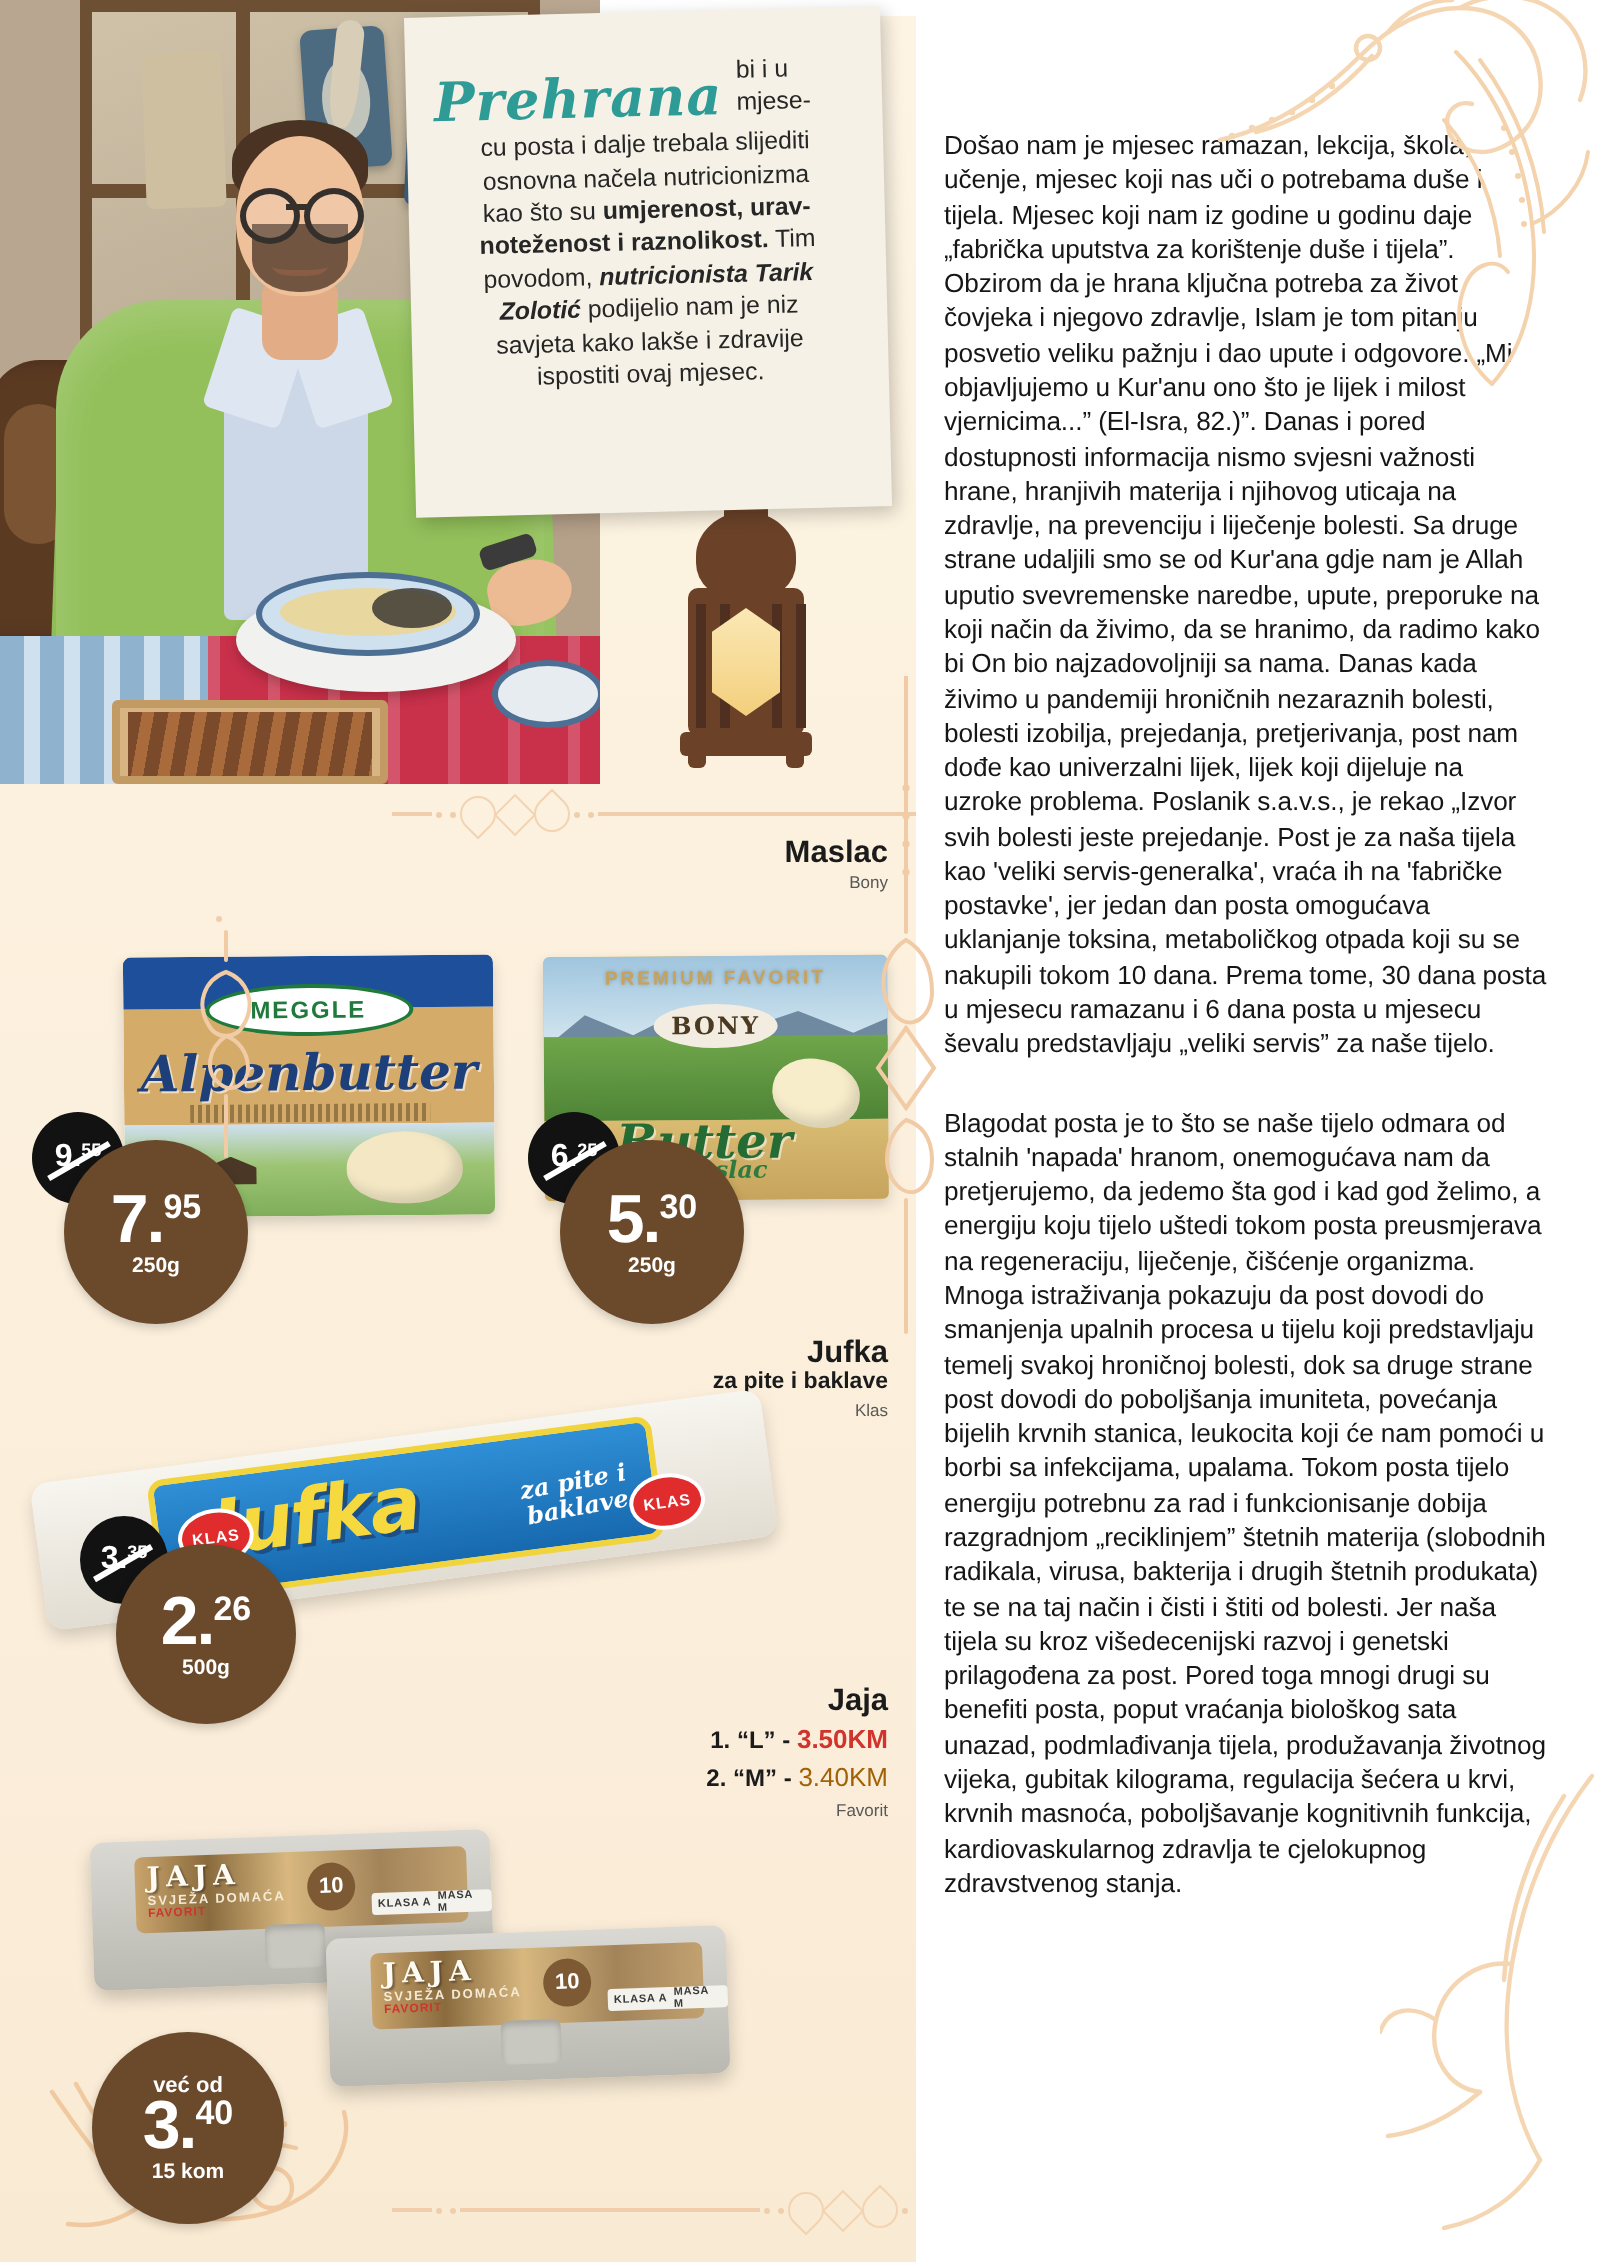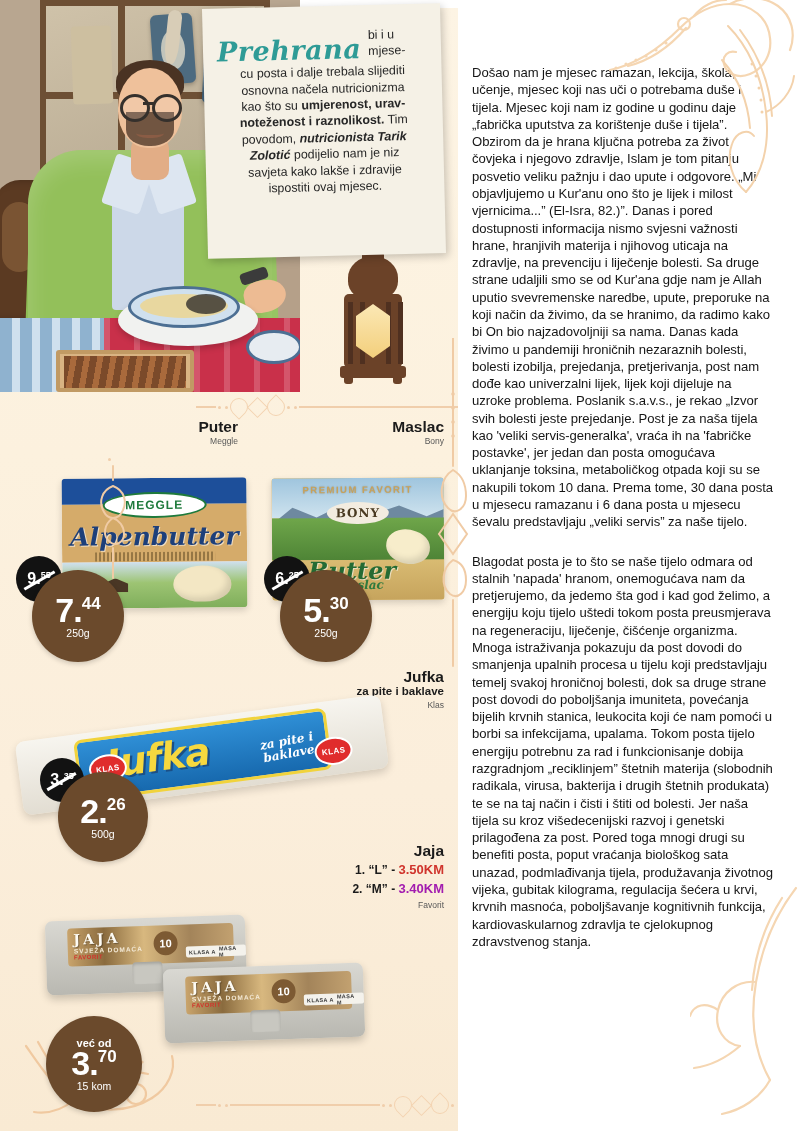--- a/index.html
+++ b/index.html
@@ -124,21 +124,21 @@
   .oldprice .op-int{font-size:16px;line-height:1;}
   .oldprice .op-dec{font-size:9px;line-height:1;margin-top:0px;}
   .oldprice:after{content:"";position:absolute;left:12%;top:50%;width:76%;height:3px;
      background:#fff;transform:rotate(-30deg);}
   .newprice{position:absolute;border-radius:50%;background:#6b4a2c;color:#fff;z-index:4;
      display:flex;flex-direction:column;align-items:center;justify-content:center;
      box-shadow:0 2px 5px rgba(0,0,0,.18);}
   .np-row{display:flex;align-items:flex-start;line-height:1;}
   .np-int{font-size:34px;font-weight:700;letter-spacing:-1px;}
   .np-dec{font-size:17px;font-weight:700;margin-top:2px;}
-  .np-unit{font-size:10.5px;font-weight:400;margin-top:0;}
+  .np-unit{font-size:10.5px;font-weight:700;margin-top:0;}
   .np-pre{font-size:11px;font-weight:700;margin-bottom:-3px;}
 
   
   .meggle{position:absolute;left:62px;top:478px;width:185px;height:130px;
      border-radius:4px;overflow:hidden;box-shadow:0 3px 7px rgba(0,0,0,.16);transform:rotate(-0.5deg);}
   .meg-top{position:absolute;left:0;top:0;width:100%;height:26px;background:#1d4f9a;}
   .meg-mid{position:absolute;left:0;top:26px;width:100%;height:58px;background:#d5ab6a;}
   .meg-bot{position:absolute;left:0;top:84px;width:100%;height:46px;
      background:linear-gradient(180deg,#cfe0ef 0%,#9dc473 45%,#7fae5b 100%);}
   .meg-logo{position:absolute;left:50%;top:14px;transform:translateX(-50%);
@@ -309,24 +309,20 @@
     <div class="orn-dot"></div>
       <div class="orn-dot"></div>
     <div class="orn-heart"></div>
     <div class="orn-dia" style="margin:0 2px"></div>
     <div class="orn-heart" style="transform:rotate(135deg)"></div>
     <div class="orn-dot"></div>
       <div class="orn-dot"></div>
     <div class="orn-line" style="flex:1"></div>
   </div>
 
-  <div class="plabel" style="left:80px;top:418px;width:158px;">
-    <div class="pname">Puter</div>
-    <div class="pbrand">Meggle</div>
-  </div>
 
   <div class="meggle">
     <div class="meg-mid"></div>
     <div class="meg-top"></div>
     <div class="meg-bot"></div>
     <div class="meg-house"></div>
     <div class="meg-curl"></div>
     <div class="meg-fine"></div>
     <div class="meg-word">Alpenbutter</div>
     <div class="meg-logo">
@@ -336,21 +332,21 @@
 
   <div class="oldprice" style="left:16px;top:556px;width:46px;height:46px;">
     <span>
       <span class="op-int">9.</span>
       <span class="op-dec">55</span>
     </span>
   </div>
   <div class="newprice" style="left:32px;top:570px;width:92px;height:92px;">
     <div class="np-row">
       <div class="np-int">7.</div>
-      <div class="np-dec">44</div>
+      <div class="np-dec">95</div>
     </div>
     <div class="np-unit">250g</div>
   </div>
 
   <div class="plabel" style="left:300px;top:418px;width:144px;">
     <div class="pname">Maslac</div>
     <div class="pbrand">Bony</div>
   </div>
 
   <div class="bony">
@@ -419,21 +415,21 @@
     <div style="font-size:12px;font-weight:700;color:#1b1b1b;line-height:1.45;margin-top:2px;">
       <span>1.</span>
       <span style="font-weight:700;">“L”</span>
       <span>-</span>
       <span style="color:#d0342c;font-weight:700;font-size:13px;">3.50KM</span>
     </div>
     <div style="font-size:12px;font-weight:700;color:#1b1b1b;line-height:1.45;">
       <span>2.</span>
       <span style="font-weight:700;">“M”</span>
       <span>-</span>
-      <span style="color:#a21caf;font-weight:700;font-size:13px;">3.40KM</span>
+      <span style="color:#a16207;font-weight:400;font-size:13px;">3.40KM</span>
     </div>
     <div class="pbrand">Favorit</div>
   </div>
 
   <div class="eggs">
     <div class="carton" style="left:0;top:0;transform:rotate(-2deg);">
       <div class="carton-band"></div>
       <div class="carton-jaja">JAJA</div>
       <div class="carton-sub">SVJEŽA DOMAĆA</div>
       <div class="carton-red">FAVORIT</div>
@@ -459,21 +455,21 @@
           <span>MASA M</span>
         </div>
       <div class="carton-tab"></div>
     </div>
   </div>
 
   <div class="newprice" style="left:46px;top:1016px;width:96px;height:96px;">
     <div class="np-pre">već od</div>
     <div class="np-row">
       <div class="np-int">3.</div>
-      <div class="np-dec">70</div>
+      <div class="np-dec">40</div>
     </div>
     <div class="np-unit">15 kom</div>
   </div>
 
   <div class="article">
     <p>Došao nam je mjesec ramazan, lekcija, škola, učenje, mjesec koji nas uči o potrebama duše i tijela. Mjesec koji nam iz godine u godinu daje „fabrička uputstva za korištenje duše i tijela”. Obzirom da je hrana ključna potreba za život čovjeka i njegovo zdravlje, Islam je tom pitanju posvetio veliku pažnju i dao upute i odgovore. „Mi objavljujemo u Kur'anu ono što je lijek i milost vjernicima...” (El-Isra, 82.)”. Danas i pored dostupnosti informacija nismo svjesni važnosti hrane, hranjivih materija i njihovog uticaja na zdravlje, na prevenciju i liječenje bolesti. Sa druge strane udaljili smo se od Kur'ana gdje nam je Allah uputio svevremenske naredbe, upute, preporuke na koji način da živimo, da se hranimo, da radimo kako bi On bio najzadovoljniji sa nama. Danas kada živimo u pandemiji hroničnih nezaraznih bolesti, bolesti izobilja, prejedanja, pretjerivanja, post nam dođe kao univerzalni lijek, lijek koji dijeluje na uzroke problema. Poslanik s.a.v.s., je rekao „Izvor svih bolesti jeste prejedanje. Post je za naša tijela kao 'veliki servis-generalka', vraća ih na 'fabričke postavke', jer jedan dan posta omogućava uklanjanje toksina, metaboličkog otpada koji su se nakupili tokom 10 dana. Prema tome, 30 dana posta u mjesecu ramazanu i 6 dana posta u mjesecu ševalu predstavljaju „veliki servis” za naše tijelo.</p>
     <p class="para2">Blagodat posta je to što se naše tijelo odmara od stalnih 'napada' hranom, onemogućava nam da pretjerujemo, da jedemo šta god i kad god želimo, a energiju koju tijelo uštedi tokom posta preusmjerava na regeneraciju, liječenje, čišćenje organizma. Mnoga istraživanja pokazuju da post dovodi do smanjenja upalnih procesa u tijelu koji predstavljaju temelj svakoj hroničnoj bolesti, dok sa druge strane post dovodi do poboljšanja imuniteta, povećanja bijelih krvnih stanica, leukocita koji će nam pomoći u borbi sa infekcijama, upalama. Tokom posta tijelo energiju potrebnu za rad i funkcionisanje dobija razgradnjom „reciklinjem” štetnih materija (slobodnih radikala, virusa, bakterija i drugih štetnih produkata) te se na taj način i čisti i štiti od bolesti. Jer naša tijela su kroz višedecenijski razvoj i genetski prilagođena za post. Pored toga mnogi drugi su benefiti posta, poput vraćanja biološkog sata unazad, podmlađivanja tijela, produžavanja životnog vijeka, gubitak kilograma, regulacija šećera u krvi, krvnih masnoća, poboljšavanje kognitivnih funkcija, kardiovaskularnog zdravlja te cjelokupnog zdravstvenog stanja.</p>
   </div>
 
   <svg class="corner-flourish" style="left:598px;top:-6px;" width="204" height="86" viewBox="0 0 204 86">

